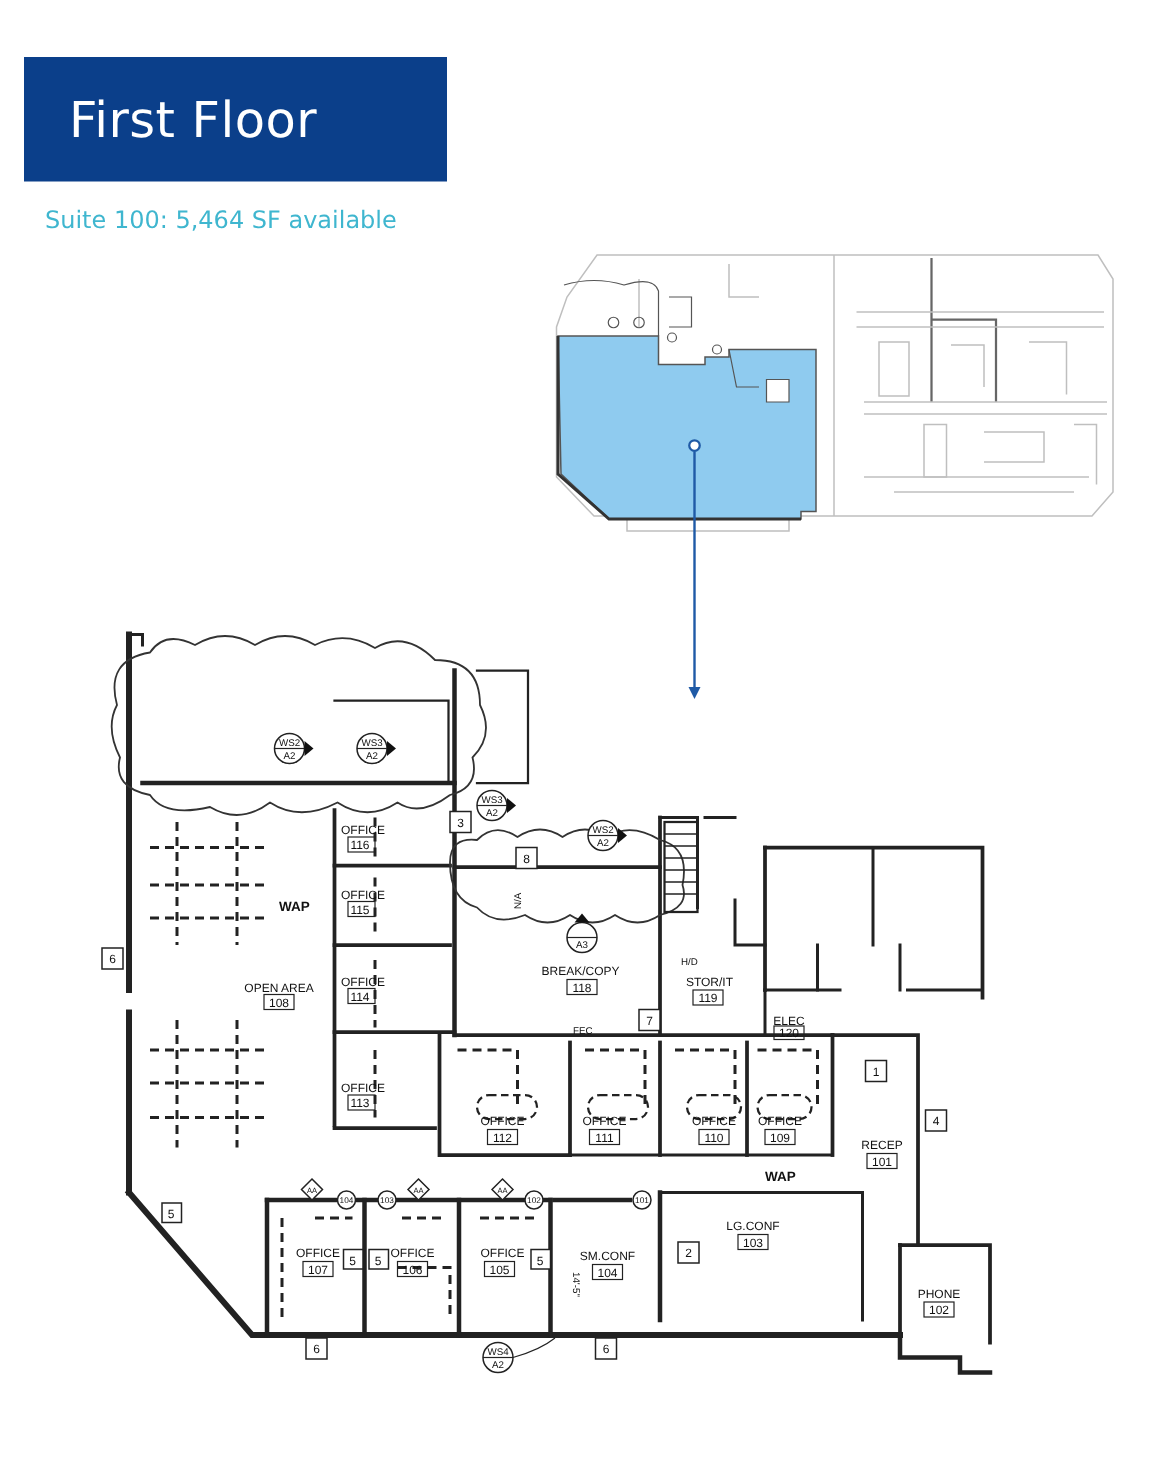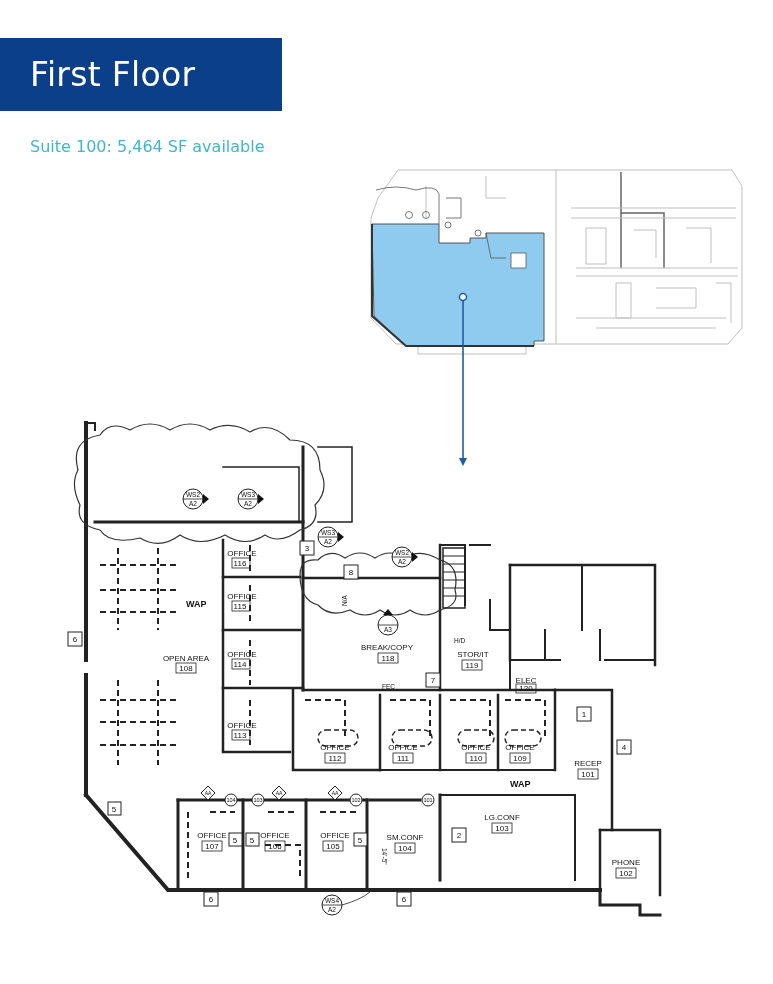--- a/index.html
+++ b/index.html
@@ -1,17 +1,17 @@
 <!DOCTYPE html>
 <html><head>
 <meta charset="utf-8">
 <style>
   html, body { margin: 0; padding: 0; background: #ffffff; }
   body { width: 773px; height: 984px; position: relative; overflow: hidden; font-family: "Liberation Sans", "DejaVu Sans", sans-serif; }
-  .title-banner { position: absolute; left: 0; top: 38px; width: 282px; height: 73px; background: #0b3f8a; display: flex; align-items: center; }
+  .title-banner { position: absolute; left: 16px; top: 38px; width: 282px; height: 83px; background: #0b3f8a; display: flex; align-items: center; }
   .title-text { color: #ffffff; font-size: 36px; font-weight: 300; letter-spacing: 0.3px; margin-left: 30px; font-family: "DejaVu Sans", sans-serif; font-weight: normal; font-size: 33px; }
   .subtitle { position: absolute; left: 30px; top: 137px; color: #3fb6cf; font-size: 16px; font-family: "DejaVu Sans", sans-serif; }
   svg text { font-family: "Liberation Sans", "DejaVu Sans", sans-serif; }
   .keyplan { position: absolute; left: 366px; top: 158px; }
   .plan { position: absolute; left: 0; top: 0; }
 </style>
 </head>
 <body>
 
 <div class="title-banner">

